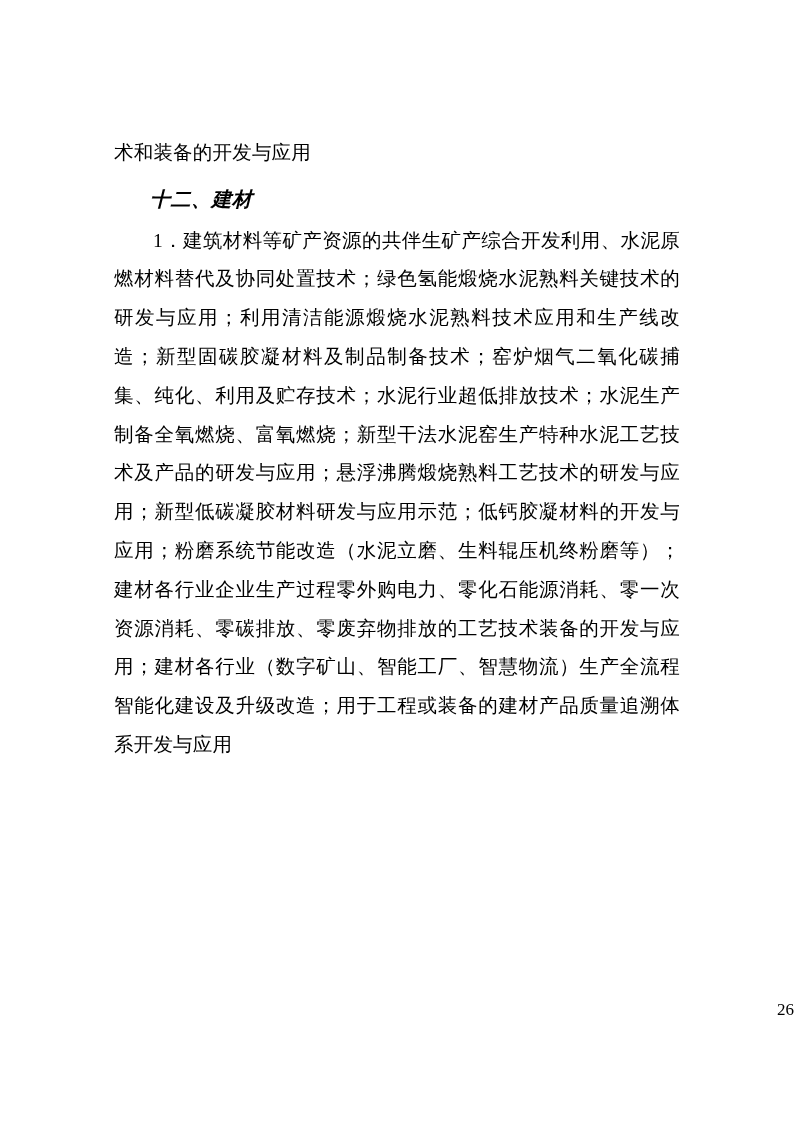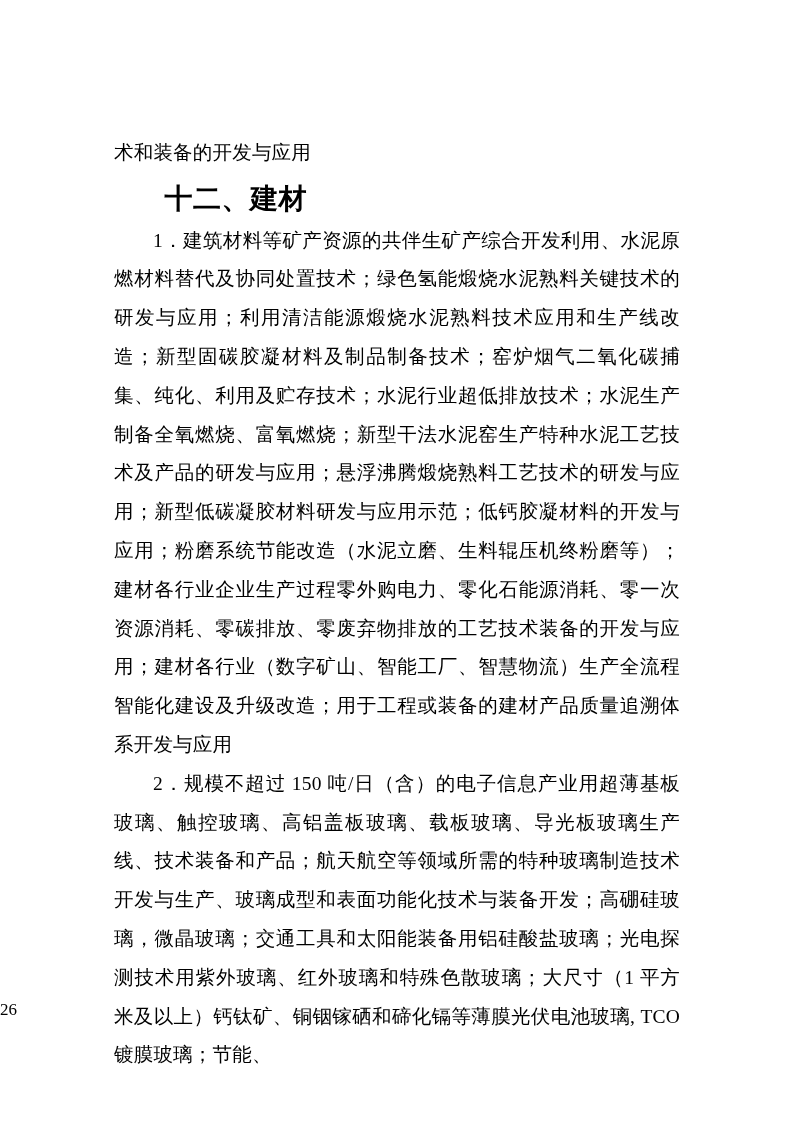--- a/index.html
+++ b/index.html
@@ -28,47 +28,47 @@
     word-break: break-all;
   }
 
   .para.indent {
     text-indent: 2em;
   }
 
   .section-heading {
     font-family: "Liberation Sans", "DejaVu Sans", sans-serif;
     font-weight: 700;
-    font-size: 28px;
+    font-size: 20px;
     line-height: 38.8px;
     text-indent: 1.8em;
     margin-top: 7px;
     margin-bottom: 3px;
     letter-spacing: 0.5px;
+    font-style: italic;
   }
 
   .page-number {
     position: absolute;
     top: 1000px;
     left: 0;
     right: 0;
-    text-align: left;
+    text-align: right;
     font-size: 17px;
     font-family: "Liberation Serif", "DejaVu Serif", serif;
     color: #000000;
   }
 </style>
 </head>
 <body>
 
 <div class="page">
 
   <p class="para">术和装备的开发与应用</p>
 
   <h2 class="section-heading">十二、建材</h2>
 
   <p class="para indent">1．建筑材料等矿产资源的共伴生矿产综合开发利用、水泥原燃材料替代及协同处置技术；绿色氢能煅烧水泥熟料关键技术的研发与应用；利用清洁能源煅烧水泥熟料技术应用和生产线改造；新型固碳胶凝材料及制品制备技术；窑炉烟气二氧化碳捕集、纯化、利用及贮存技术；水泥行业超低排放技术；水泥生产制备全氧燃烧、富氧燃烧；新型干法水泥窑生产特种水泥工艺技术及产品的研发与应用；悬浮沸腾煅烧熟料工艺技术的研发与应用；新型低碳凝胶材料研发与应用示范；低钙胶凝材料的开发与应用；粉磨系统节能改造（水泥立磨、生料辊压机终粉磨等）；建材各行业企业生产过程零外购电力、零化石能源消耗、零一次资源消耗、零碳排放、零废弃物排放的工艺技术装备的开发与应用；建材各行业（数字矿山、智能工厂、智慧物流）生产全流程智能化建设及升级改造；用于工程或装备的建材产品质量追溯体系开发与应用</p>
 
-  <p class="para indent">2．规模不超过 150 吨/日（含）的电子信息产业用超薄基板玻璃、触控玻璃、高铝盖板玻璃、载板玻璃、导光板玻璃生产线、技术装备和产品；航天航空等领域所需的特种玻璃制造技术开发与生产、玻璃成型和表面功能化技术与装备开发；高硼硅玻璃，微晶玻璃；交通工具和太阳能装备用铝硅酸盐玻璃；光电探测技术用紫外玻璃、红外玻璃和特殊色散玻璃；大尺寸（1 平方米及以上）钙钛矿、铜铟镓硒和碲化镉等薄膜光伏电池玻璃, TCO 镀膜玻璃；节能、</p>
 
   <div class="page-number">26</div>
 
 </div>
 
 </body></html>

